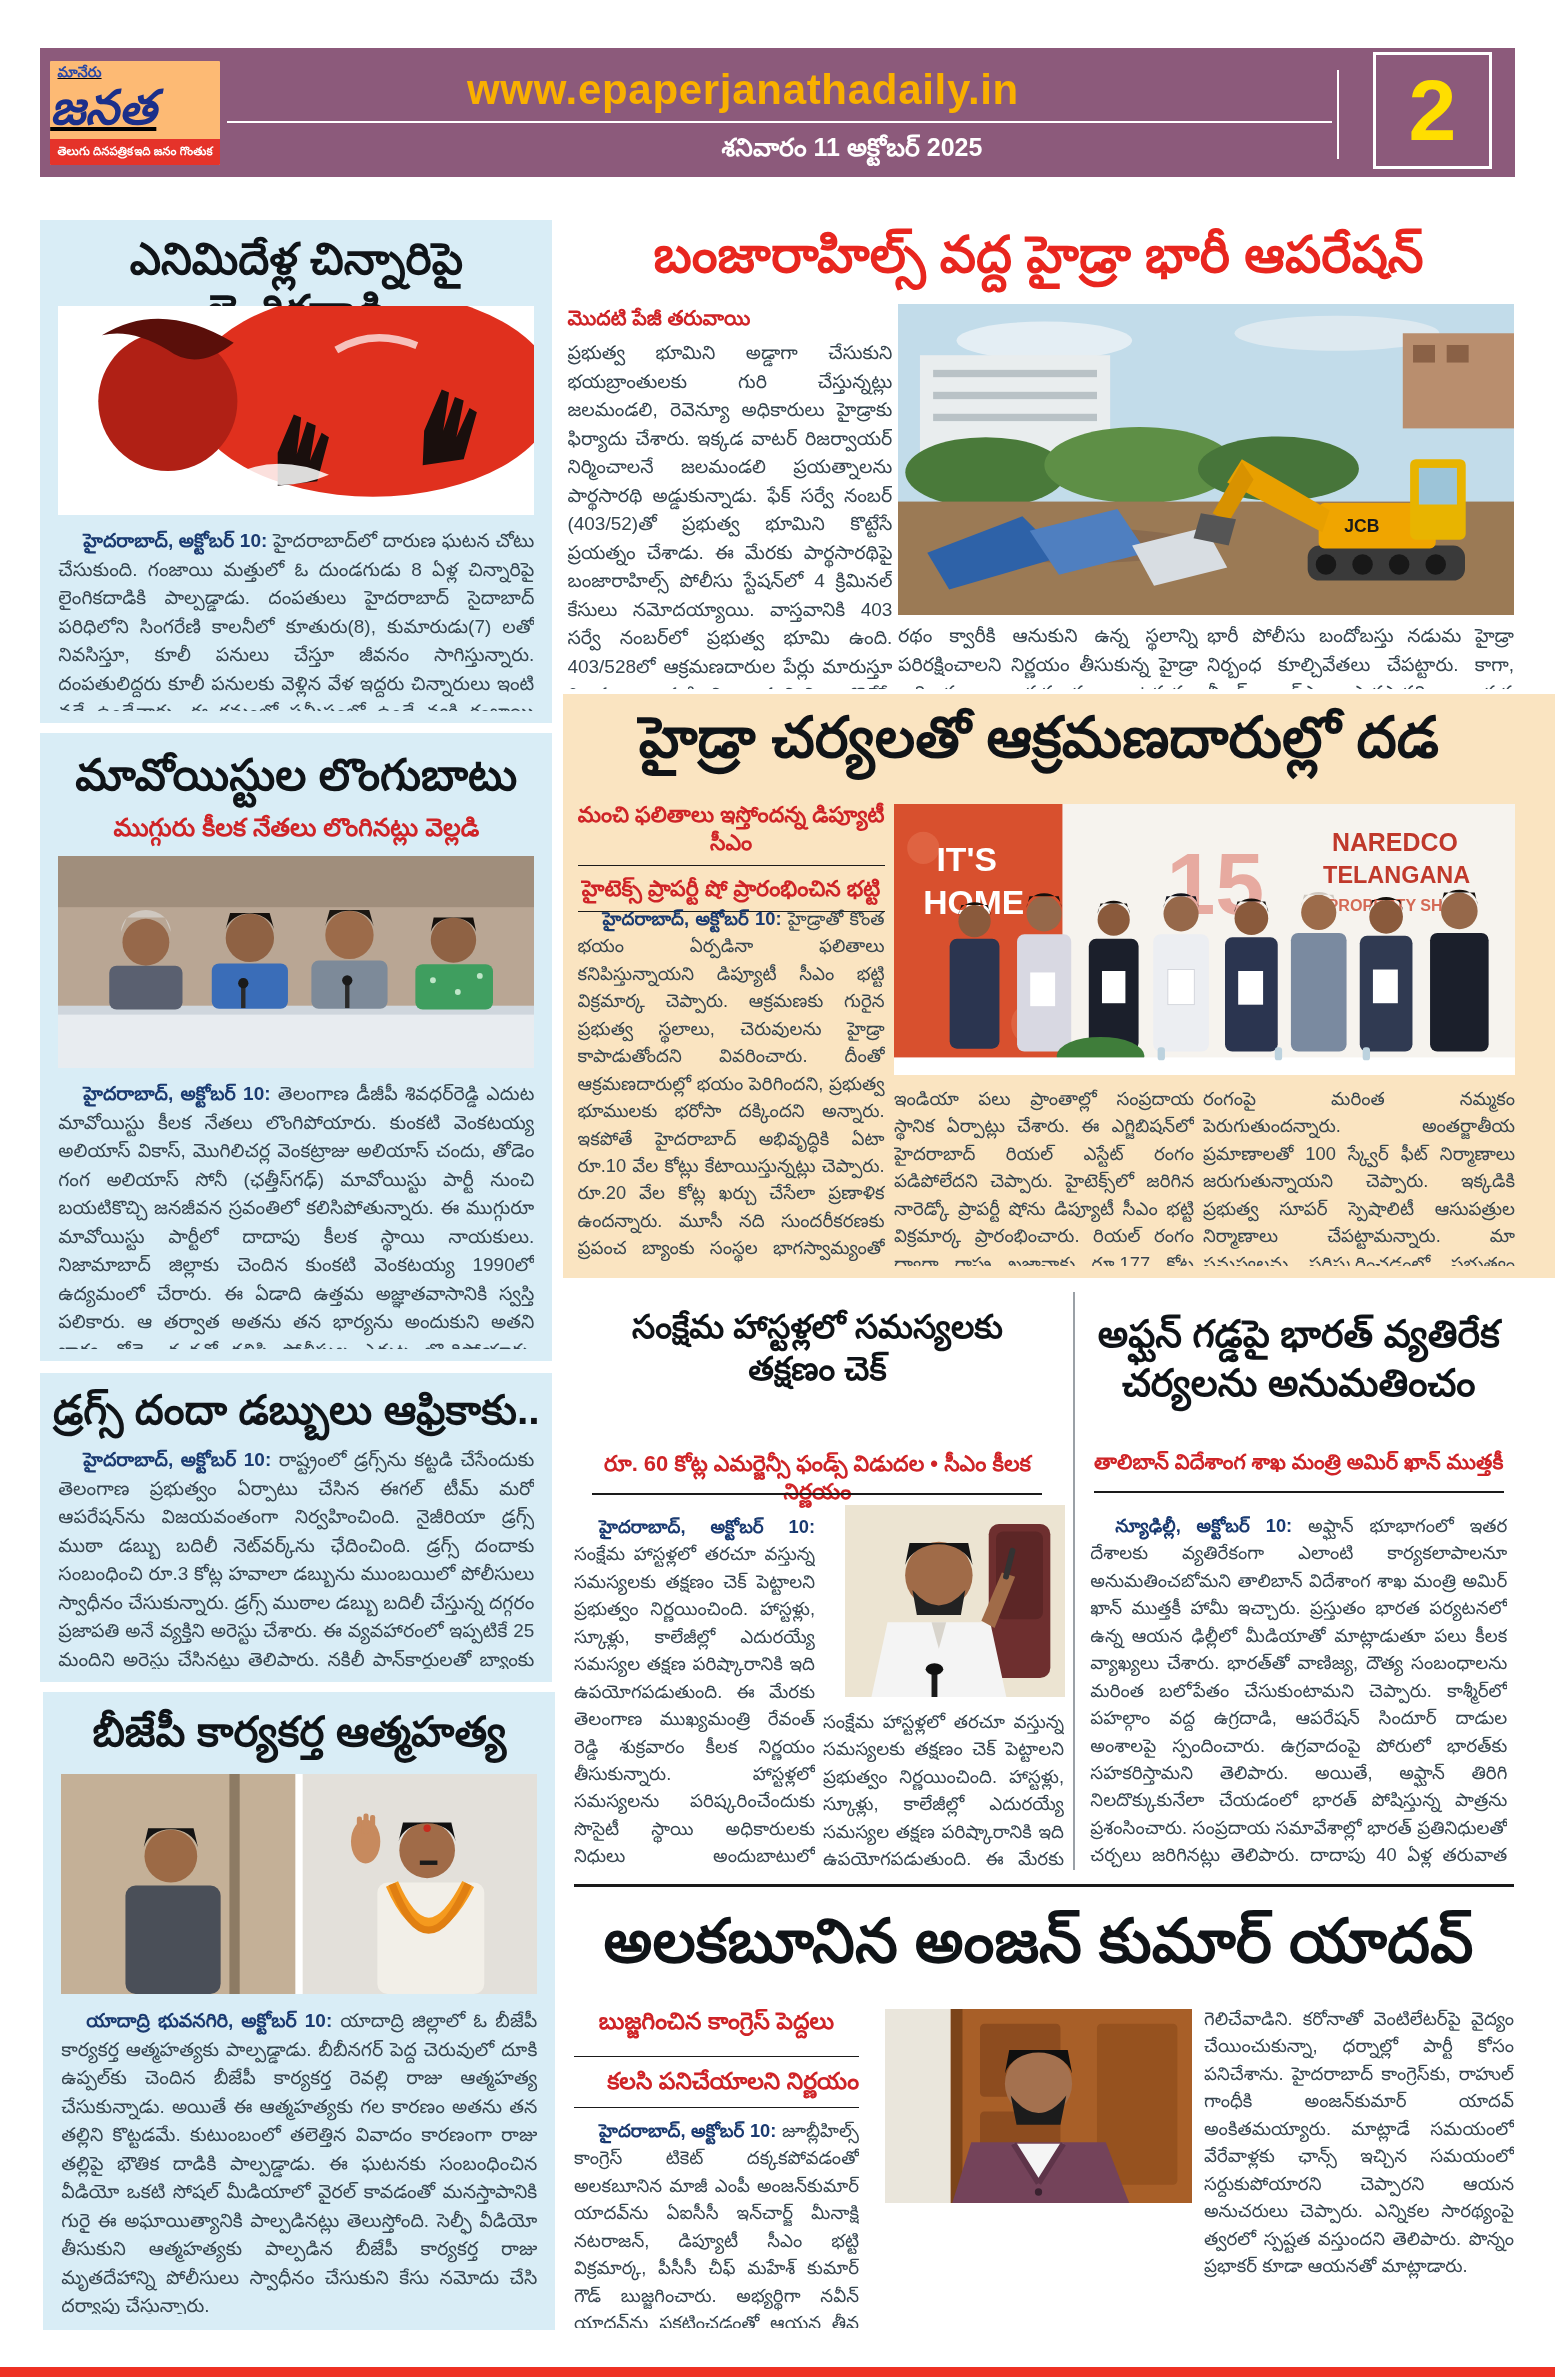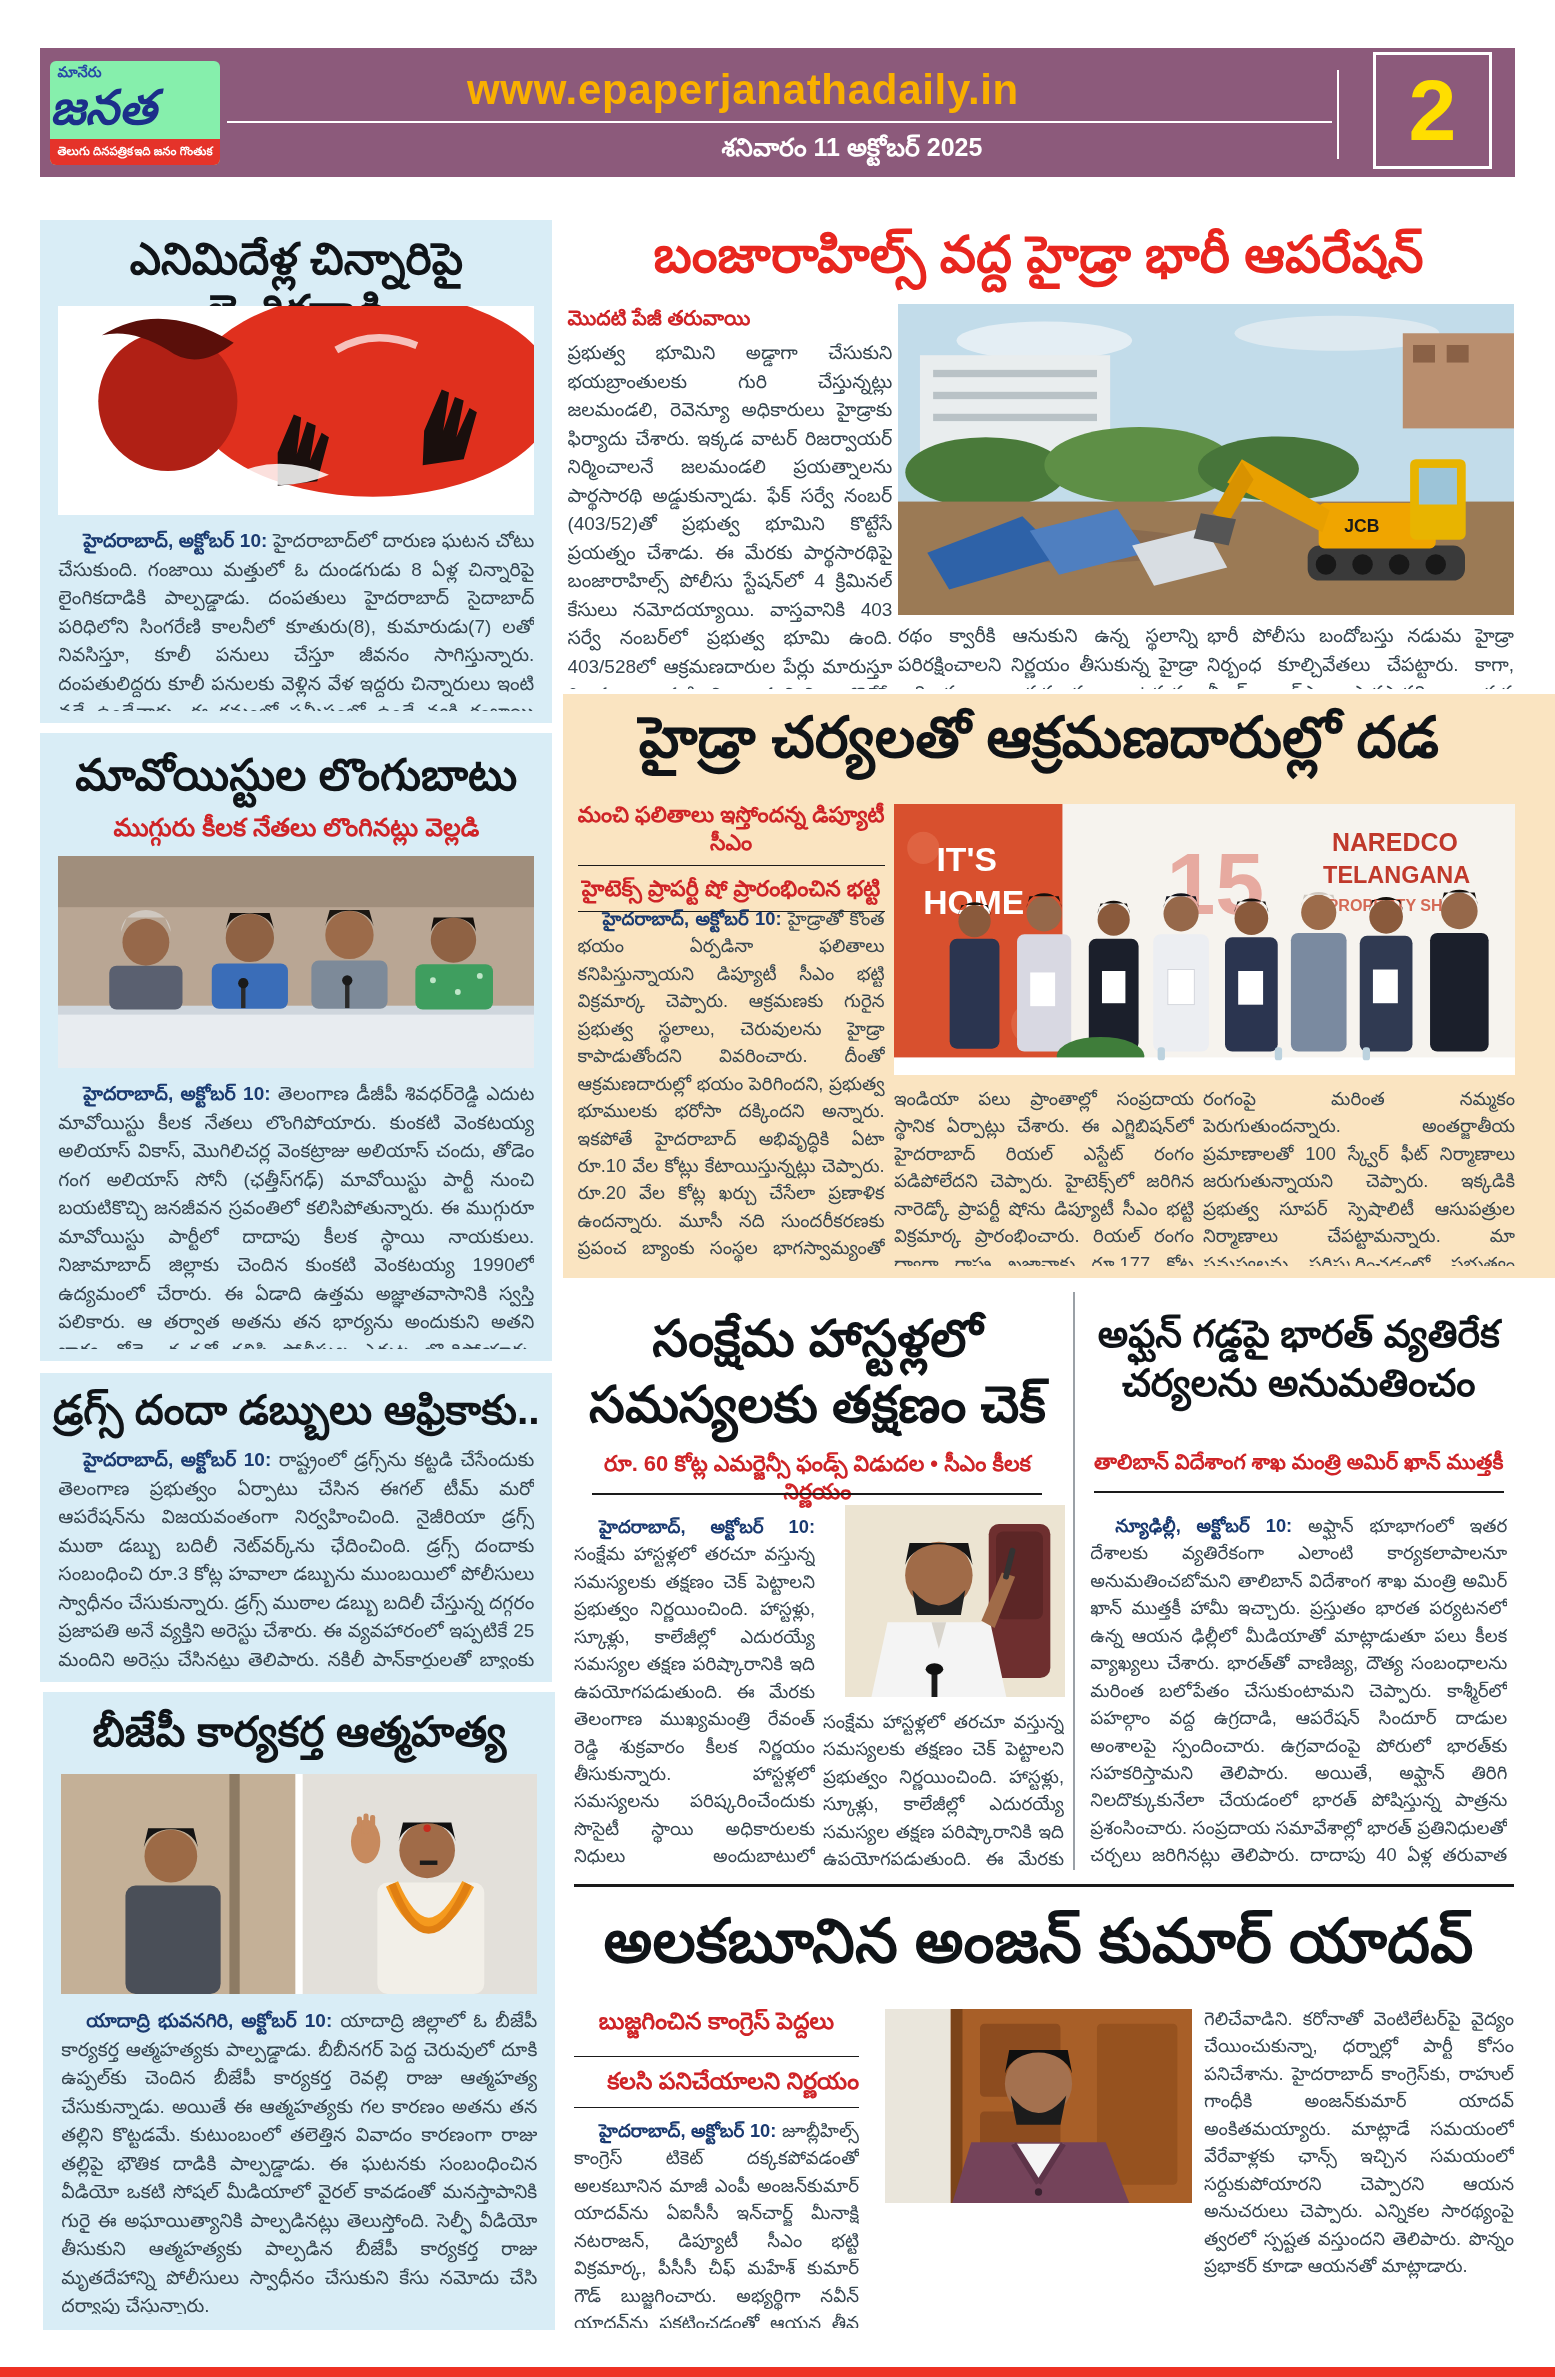--- a/index.html
+++ b/index.html
@@ -2,21 +2,21 @@
 <html style="font-size:11.7px"><head>
 <meta charset="utf-8">
 <style>
   html,body{margin:0;padding:0;}
   body{
     width:1556px;height:2377px;position:relative;background:#ffffff;
     font-family:"Liberation Sans","DejaVu Sans",sans-serif;
   }
   .abs{position:absolute;}
   .masthead{background:#8C5A7B;}
-  .logo-box{background:#86efac;border-radius:6px;overflow:hidden;}
+  .logo-box{background:#fdba74;border-radius:1px;overflow:hidden;text-decoration:underline;}
   .logo-top{color:#2747a8;font-weight:700;font-size:14.6px;padding:2.9px 0 0 7.3px;}
   .logo-title{color:#1b2f8a;font-weight:800;font-size:48px;font-style:italic;line-height:1.0;}
   .logo-strip{background:#e5332a;color:#ffffff;font-size:11.7px;font-weight:700;display:flex;justify-content:space-between;padding:4.4px 7.3px;}
   .mast-url{color:#F9B000;font-weight:800;font-size:42px;text-align:center;letter-spacing:0.7px;}
   .mast-date{color:#ffffff;font-weight:700;font-size:25px;text-align:center;}
   .mast-line{background:#ffffff;}
   .page-box{border:3.7px solid #ffffff;display:flex;align-items:center;justify-content:center;
     color:#FFDE00;font-size:86px;font-weight:800;}
   .card{background:#D9EDF6;}
   .h-black{font-weight:800;color:#101418;text-align:center;line-height:1.18;}
@@ -256,21 +256,21 @@
       <rect x="360" y="332" width="10" height="18" rx="4" fill="#bcd2de"></rect>
       <rect x="520" y="332" width="10" height="18" rx="4" fill="#bcd2de"></rect>
       <rect x="640" y="332" width="10" height="18" rx="4" fill="#bcd2de"></rect>
     </svg>
   </div>
   <div class="abs body-txt" style="left:331px;top:391px;width:300px;height:181px;font-size:18.3px;line-height:1.5;">ఇండియా పలు ప్రాంతాల్లో సంప్రదాయ స్థానిక ఏర్పాట్లు చేశారు. ఈ ఎగ్జిబిషన్‌లో హైదరాబాద్ రియల్ ఎస్టేట్ రంగం పడిపోలేదని చెప్పారు. హైటెక్స్‌లో జరిగిన నారెడ్కో ప్రాపర్టీ షోను డిప్యూటీ సీఎం భట్టి విక్రమార్క ప్రారంభించారు. రియల్ రంగం ద్వారా రాష్ట్ర ఖజానాకు రూ.177 కోట్ల ఆదాయం వస్తోందన్నారు. నగర అభివృద్ధి ఎలా ఉండాలో అభివృద్ధి చెందిన నగరాలను చూసి నేర్చుకోవాలని సూచించారు.</div>
   <div class="abs body-txt" style="left:640px;top:391px;width:312px;height:181px;font-size:18.3px;line-height:1.5;">రంగంపై మరింత నమ్మకం పెరుగుతుందన్నారు. అంతర్జాతీయ ప్రమాణాలతో 100 స్క్వేర్ ఫీట్ నిర్మాణాలు జరుగుతున్నాయని చెప్పారు. ఇక్కడికి ప్రభుత్వ సూపర్ స్పెషాలిటీ ఆసుపత్రుల నిర్మాణాలు చేపట్టామన్నారు. మా సమస్యలను పరిష్కరించడంలో ప్రభుత్వం చిత్తశుద్ధితో ఉందని భట్టి విక్రమార్క తెలిపారు.</div>
 </div>
 
 <div class="abs" style="left:563px;top:1285px;width:509px;height:594px;">
-  <div class="abs h-black" style="left:22px;top:20.5px;width:465px;font-size:51px;line-height:1.3;">సంక్షేమ హాస్టళ్లలో సమస్యలకు తక్షణం చెక్</div>
+  <div class="abs h-black" style="left:22px;top:20.5px;width:465px;font-size:33px;line-height:1.3;">సంక్షేమ హాస్టళ్లలో సమస్యలకు తక్షణం చెక్</div>
   <div class="abs sub-red" style="left:11px;top:165px;width:487px;font-size:22px;">రూ. 60 కోట్ల ఎమర్జెన్సీ ఫండ్స్ విడుదల • సీఎం కీలక నిర్ణయం</div>
   <div class="abs rule" style="left:29px;top:208px;width:450px;height:2.2px;"></div>
   <div class="abs body-txt" style="left:11px;top:228px;width:241px;height:356px;font-size:18.3px;line-height:1.5;">
     <p><b class="dateline">హైదరాబాద్, అక్టోబర్ 10:</b> <span>సంక్షేమ హాస్టళ్లలో తరచూ వస్తున్న సమస్యలకు తక్షణం చెక్ పెట్టాలని ప్రభుత్వం నిర్ణయించింది. హాస్టళ్లు, స్కూళ్లు, కాలేజీల్లో ఎదురయ్యే సమస్యల తక్షణ పరిష్కారానికి ఇది ఉపయోగపడుతుంది. ఈ మేరకు తెలంగాణ ముఖ్యమంత్రి రేవంత్ రెడ్డి శుక్రవారం కీలక నిర్ణయం తీసుకున్నారు. హాస్టళ్లలో సమస్యలను పరిష్కరించేందుకు సొసైటీ స్థాయి అధికారులకు నిధులు అందుబాటులో ఉంచేందుకుగాను రూ. 60 కోట్ల ఎమర్జెన్సీ ఫండ్స్‌ను విడుదల చేశారు. ఒక్కో ఎస్సీ, బీసీ సొసైటీకి రూ. 20 కోట్లు, అలాగే ఎస్టీ, మైనారిటీ సొసైటీలకు రూ. 10 కోట్ల చొప్పున ఫండ్ రిలీజ్ చేశారు. ఈ ఎమర్జెన్సీ ఫండ్‌ను వినియోగించి హాస్టళ్లలోని అత్యవసర సమస్యలను వెంటనే పరిష్కరించాలని ఆదేశాలిచ్చారు. హాస్టళ్లలో సమస్యల పరిష్కారం కోసం తరచూ ప్రత్యేక డ్రైవ్‌లు నిర్వహించాలని, వసతి గృహాల్లో నాణ్యమైన భోజనం అందించాలని సూచించారు. ఈ మొత్తాన్ని గోనె ఫండ్, ఫర్నీచర్, మరమ్మతుల కోసం వినియోగించాలని పేర్కొన్నారు.</span></p>
   </div>
   <div class="abs photo" style="left:282px;top:220px;width:220px;height:192px;">
     <svg viewBox="0 0 300 262" preserveAspectRatio="none">
       <rect width="300" height="262" fill="#ece4d2"></rect>
       <rect x="196" y="26" width="84" height="210" rx="14" fill="#6e2f2f"></rect>
       <rect x="206" y="36" width="64" height="120" rx="10" fill="#5c2626"></rect>

